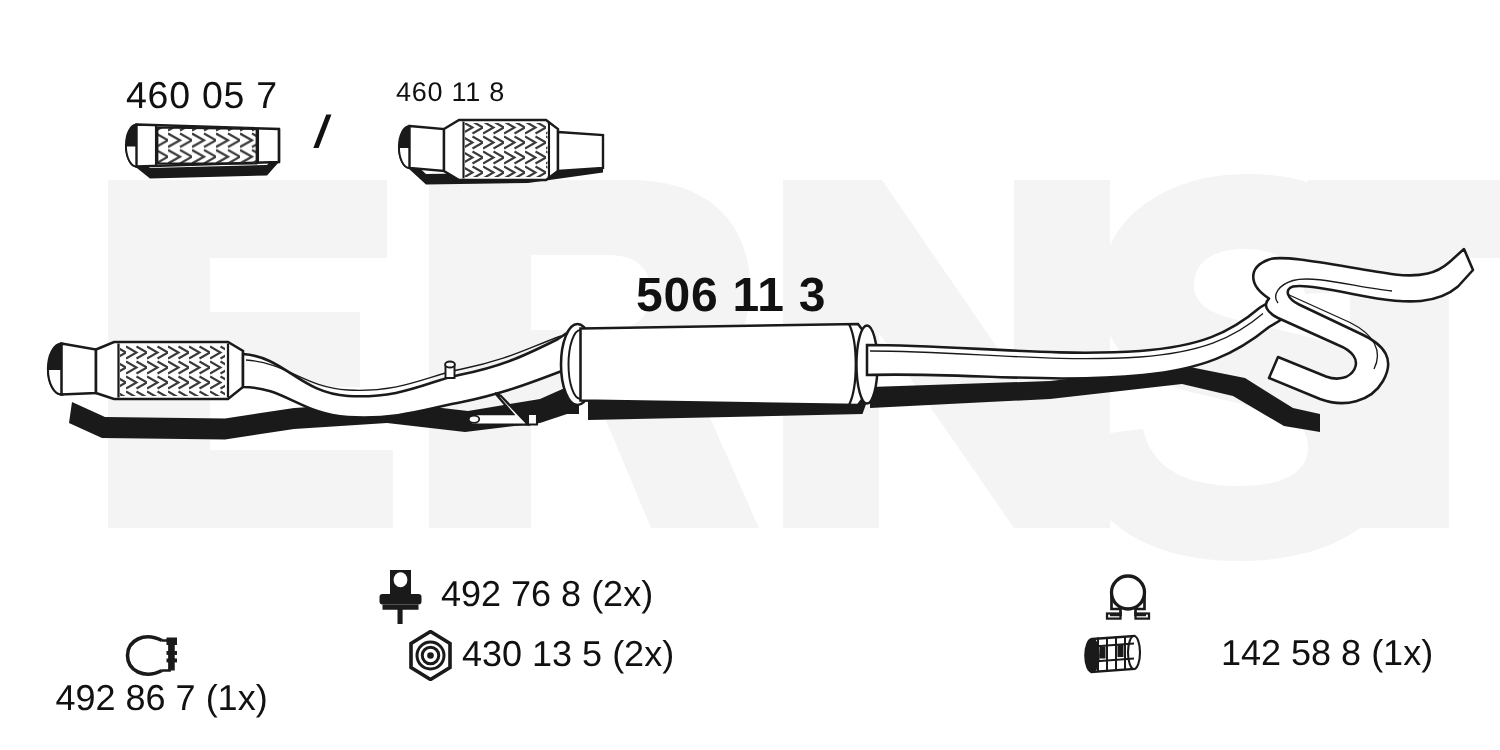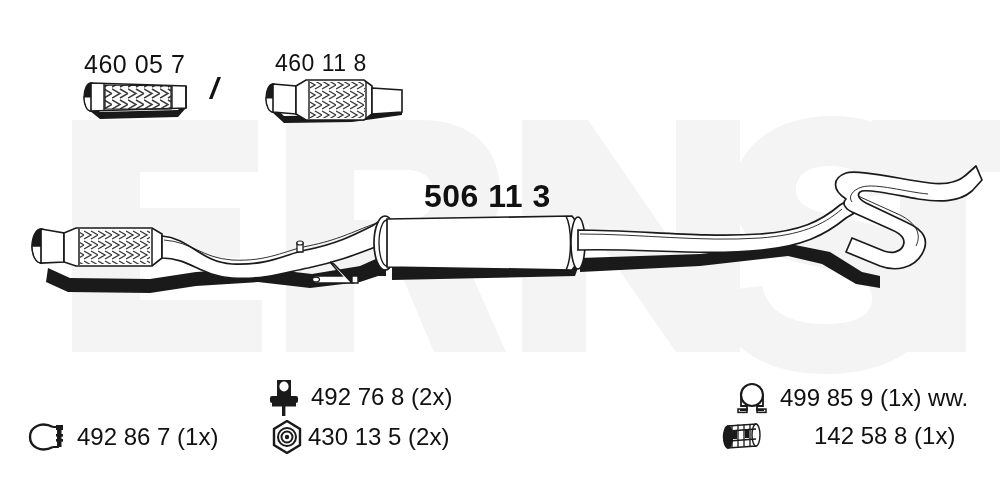--- a/index.html
+++ b/index.html
@@ -15,33 +15,33 @@
   
   #diagram{position:absolute;left:0;top:0;width:1000px;height:500px;z-index:2;}
 
   
   .lbl{
     position:absolute;z-index:4;color:#111;
     font-family:"Liberation Sans",sans-serif;
     white-space:nowrap;line-height:1;
   }
   #lbl-460057{left:84px;top:52px;font-size:25px;letter-spacing:0.5px;}
-  #lbl-460118{left:275px;top:52px;font-size:23px;letter-spacing:0.5px;}
+  #lbl-460118{left:264px;top:52px;font-size:18px;letter-spacing:0.5px;}
   #lbl-slash{left:210px;top:74px;font-size:30px;font-weight:bold;font-style:italic;}
   #lbl-main{left:424px;top:180px;font-size:32px;font-weight:bold;letter-spacing:0.5px;}
 
   .legend-item{position:absolute;z-index:4;display:flex;align-items:center;}
   .legend-item .ico{flex:0 0 auto;display:block;}
   .legend-item .txt{
     font-size:24px;color:#111;white-space:nowrap;
     font-family:"Liberation Sans",sans-serif;line-height:1;
   }
-  #leg-49286{left:28px;top:420px;}
+  #leg-49286{left:28px;top:420px;flex-direction:column;}
   #leg-49286 .txt{margin-left:9px;}
-  #leg-49276{left:267px;top:378px;}
+  #leg-49276{left:250px;top:378px;}
   #leg-49276 .txt{margin-left:10px;}
   #leg-43013{left:272px;top:420px;}
   #leg-43013 .txt{margin-left:6px;text-align:center;}
   #leg-49985{left:734px;top:382px;}
   #leg-49985 .txt{margin-left:10px;}
   #leg-14258{left:722px;top:421px;gap:42px;}
   #leg-14258 .txt{margin-left:10px;}
 </style>
 </head>
 <body>
@@ -225,21 +225,20 @@
   </div>
 
   <div class="legend-item" id="leg-49985">
     <svg class="ico" width="36" height="32" viewBox="0 0 36 32" xmlns="http://www.w3.org/2000/svg">
       <ellipse cx="18" cy="13" rx="11" ry="11" fill="none" stroke="#1a1a1a" stroke-width="2.2"></ellipse>
       <path d="M7 13 L7 24 L13 24 L13 28 L6 28" fill="none" stroke="#1a1a1a" stroke-width="1.8"></path>
       <path d="M29 13 L29 24 L23 24 L23 28 L30 28" fill="none" stroke="#1a1a1a" stroke-width="1.8"></path>
       <rect x="4" y="27" width="9" height="3.4" fill="none" stroke="#1a1a1a" stroke-width="1.5"></rect>
       <rect x="23" y="27" width="9" height="3.4" fill="none" stroke="#1a1a1a" stroke-width="1.5"></rect>
     </svg>
-    <span class="txt">499 85 9 (1x) ww.</span>
   </div>
 
   <div class="legend-item" id="leg-14258">
     <svg class="ico" width="40" height="30" viewBox="0 0 40 30" xmlns="http://www.w3.org/2000/svg">
       <path d="M6 5 L34 3 L34 25 L6 27 Z" fill="#ffffff" stroke="#1a1a1a" stroke-width="1.6"></path>
       <ellipse cx="6" cy="16" rx="4.5" ry="11" fill="#1a1a1a" stroke="#1a1a1a" stroke-width="1.4"></ellipse>
       <ellipse cx="34" cy="14" rx="4" ry="11" fill="#ffffff" stroke="#1a1a1a" stroke-width="1.4"></ellipse>
       <path d="M10 4 L10 27 M16 3.6 L16 26.4 M22 3.2 L22 25.8 M28 3 L28 25.4" fill="none" stroke="#1a1a1a" stroke-width="1.3"></path>
       <path d="M7 10 L34 8 M7 20 L34 18" fill="none" stroke="#1a1a1a" stroke-width="1.3"></path>
       <rect x="11" y="10" width="4" height="8" fill="#1a1a1a"></rect>

